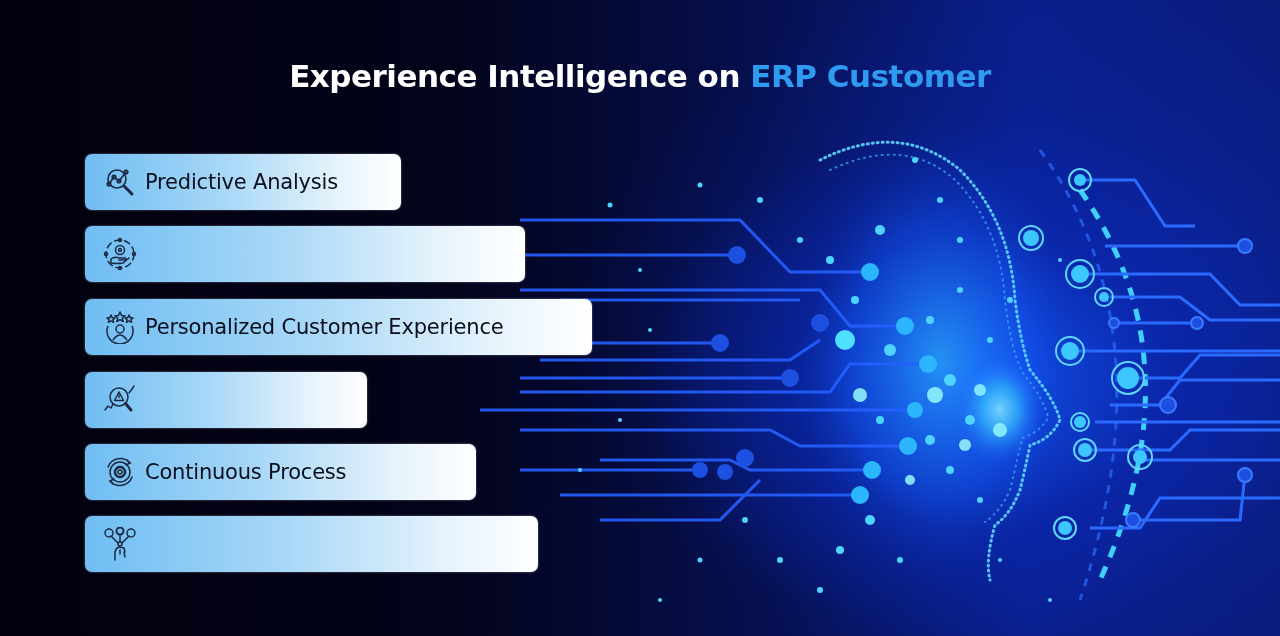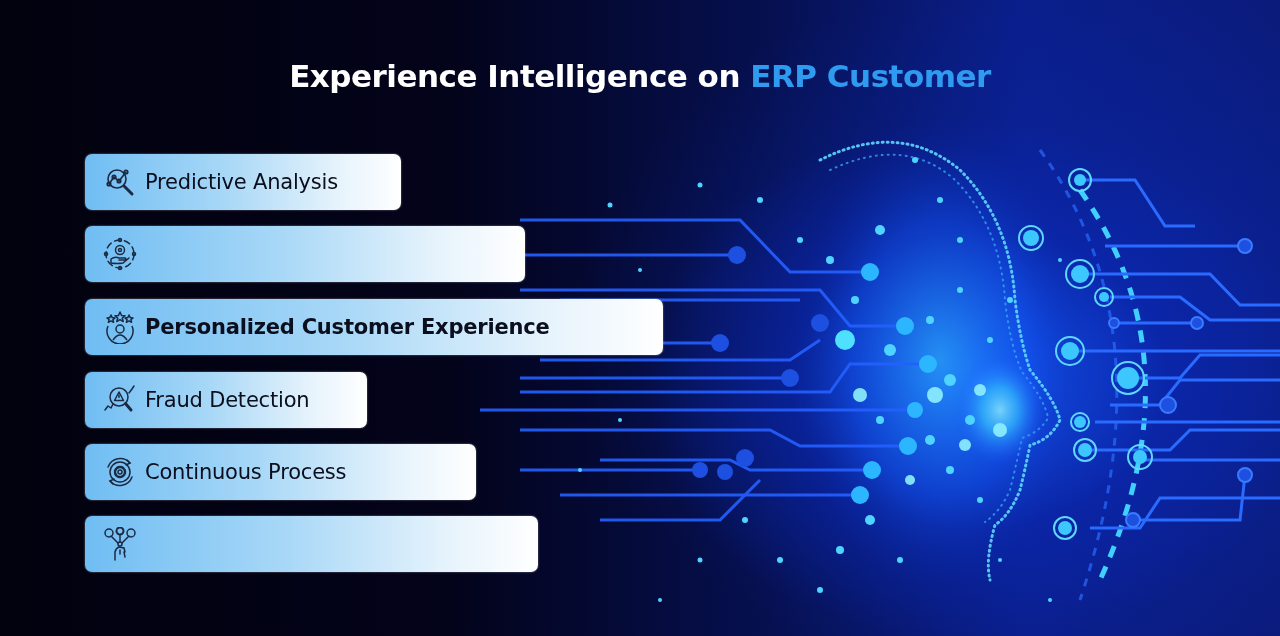--- a/index.html
+++ b/index.html
@@ -226,21 +226,21 @@
           <circle cx="31" cy="17" r="1.5"></circle>
           <circle cx="3" cy="17" r="1.5"></circle>
           <circle cx="17" cy="31" r="1.5"></circle>
         <circle cx="17" cy="13" r="4.5"></circle>
         <circle cx="17" cy="13" r="1.5"></circle>
         <path d="M8 22 Q12 19 16 21 L22 21 Q24 22 22 23 L16 23 M8 22 L8 26 Q14 27 20 26 L26 21"></path>
       </g>
     </svg>
   </div>
 
-  <div class="card" style="top:145px; width:578px;font-weight:bold;">
+  <div class="card" style="top:145px; width:507px;">
     <svg class="icon" viewBox="0 0 34 34">
       <g fill="none" stroke="#1b2a44" stroke-width="1.5" stroke-linejoin="round">
         <polygon points="17,2 18.5,5.5 22,5.8 19.3,8 20.2,11.5 17,9.6 13.8,11.5 14.7,8 12,5.8 15.5,5.5"></polygon>
         <polygon points="8,5 9.2,7.6 12,7.9 9.9,9.6 10.6,12.3 8,10.9 5.4,12.3 6.1,9.6 4,7.9 6.8,7.6"></polygon>
         <polygon points="26,5 27.2,7.6 30,7.9 27.9,9.6 28.6,12.3 26,10.9 23.4,12.3 24.1,9.6 22,7.9 24.8,7.6"></polygon>
         <path d="M5 16 A 13 13 0 1 0 29 16"></path>
         <circle cx="17" cy="19" r="4"></circle>
         <path d="M10 30 Q17 20 24 30"></path>
       </g>
     </svg>
@@ -251,21 +251,20 @@
     <svg class="icon" viewBox="0 0 34 34">
       <g fill="none" stroke="#1b2a44" stroke-width="1.5" stroke-linecap="round" stroke-linejoin="round">
         <circle cx="16" cy="14" r="9"></circle>
         <line x1="22.5" y1="20.5" x2="28" y2="27" stroke-width="3"></line>
         <polygon points="16,9 20.5,17.5 11.5,17.5"></polygon>
         <line x1="16" y1="12" x2="16" y2="14.5"></line>
         <polyline points="2,27 5,23 8,25 10,21"></polyline>
         <polyline points="26,10 29,6 31,3"></polyline>
       </g>
     </svg>
-    <span class="label">Fraud Detection</span>
   </div>
 
   <div class="card" style="top:290px; width:391px;">
     <svg class="icon" viewBox="0 0 34 34">
       <g fill="none" stroke="#1b2a44" stroke-width="1.5" stroke-linecap="round">
         <path d="M5 12 A 13 13 0 0 1 27 8"></path>
         <polyline points="24,5 27,8 23,10"></polyline>
         <path d="M29 22 A 13 13 0 0 1 7 26"></path>
         <polyline points="10,29 7,26 11,24"></polyline>
         <circle cx="17" cy="17" r="10"></circle>

